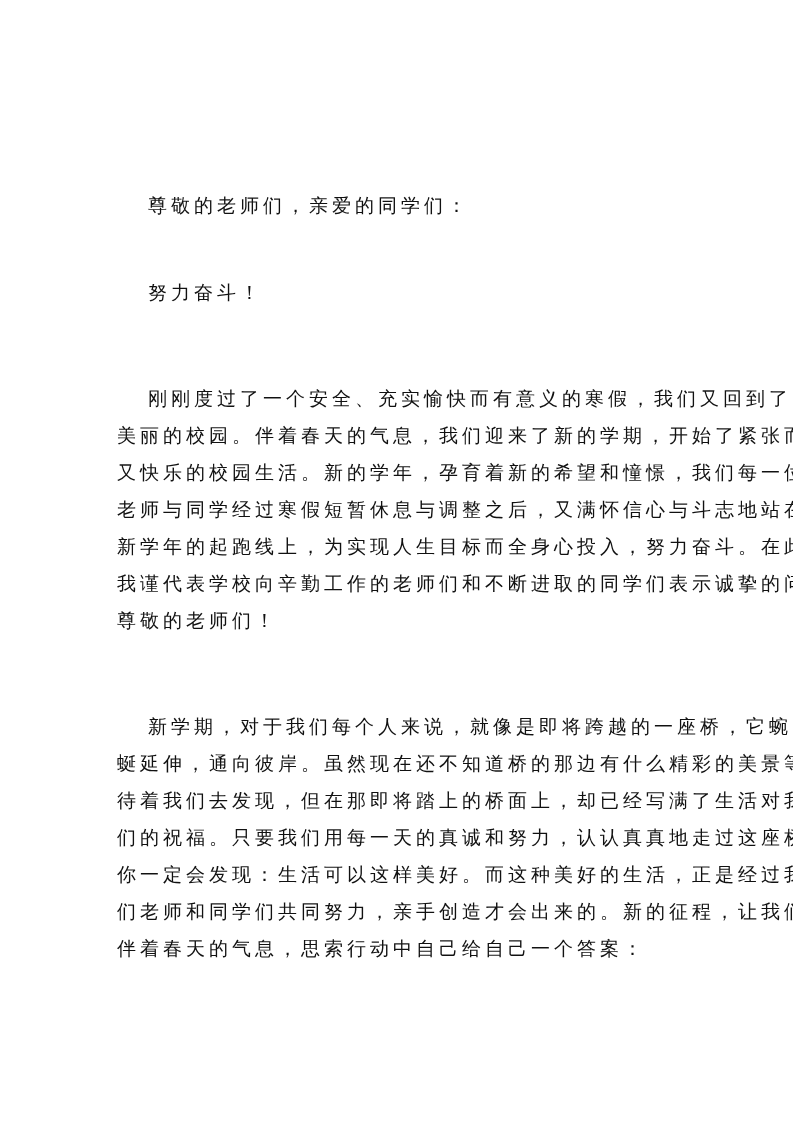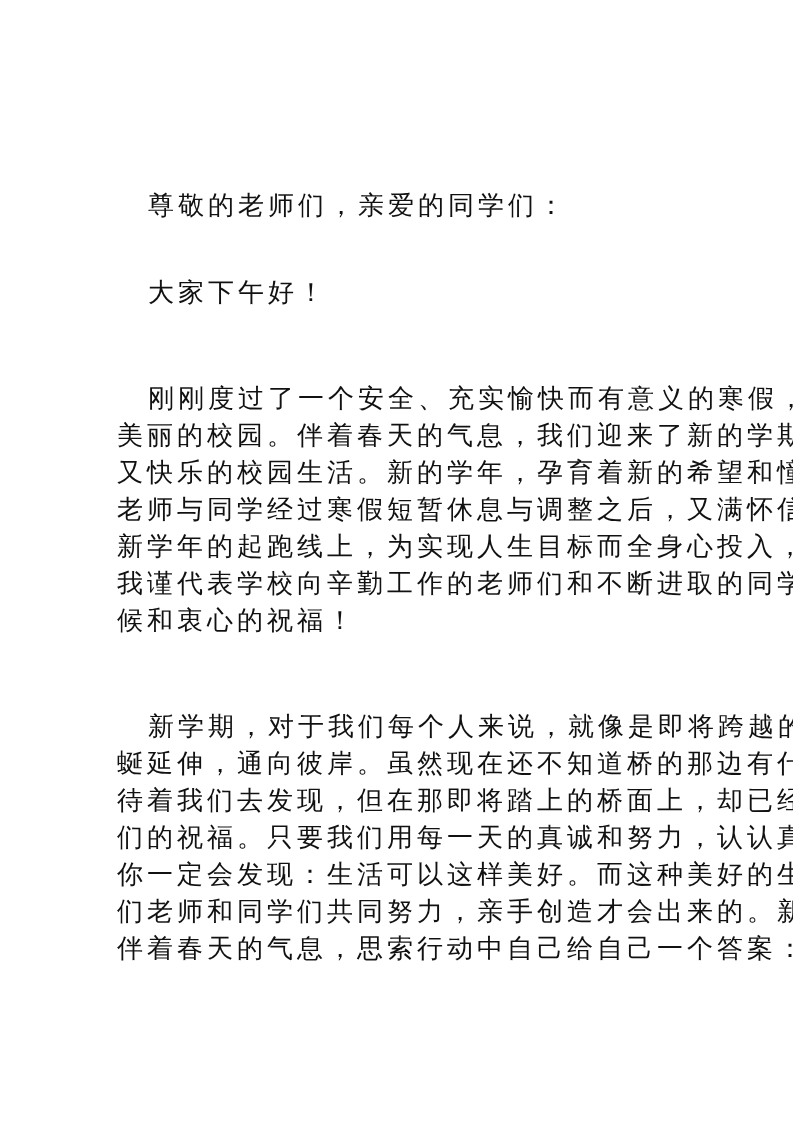--- a/index.html
+++ b/index.html
@@ -1,43 +1,43 @@
 <!DOCTYPE html>
 <html><head>
   <meta charset="utf-8">
   <style>
     html, body { margin: 0; padding: 0; background: #ffffff; }
     body { width: 793px; height: 1122px; position: relative; overflow: hidden; }
     .page {
       position: absolute; left: 117px; top: 187px; width: 556px;
       font-family: "DejaVu Serif", "Liberation Serif", serif;
-      font-size: 26px; color: #111111; letter-spacing: 4px;
+      font-size: 19px; color: #111111; letter-spacing: 4px;
     }
     .line { height: 37px; line-height: 37px; white-space: nowrap; overflow: visible; }
     .indent { padding-left: 31px; }
     .gap-s { height: 50px; }
     .gap-l { height: 69px; }
   </style>
 </head>
 <body>
 
 <div class="page">
   <div class="line indent">尊敬的老师们，亲爱的同学们：</div>
   <div class="gap-s"></div>
-  <div class="line indent">大家下午好！</div>
+  <div class="line indent">努力奋斗！</div>
   <div class="gap-l"></div>
 
   <div>
     <div class="line indent">刚刚度过了一个安全、充实愉快而有意义的寒假，我们又回到了</div>
     <div class="line">美丽的校园。伴着春天的气息，我们迎来了新的学期，开始了紧张而</div>
     <div class="line">又快乐的校园生活。新的学年，孕育着新的希望和憧憬，我们每一位</div>
     <div class="line">老师与同学经过寒假短暂休息与调整之后，又满怀信心与斗志地站在</div>
     <div class="line">新学年的起跑线上，为实现人生目标而全身心投入，努力奋斗。在此，</div>
     <div class="line">我谨代表学校向辛勤工作的老师们和不断进取的同学们表示诚挚的问</div>
-    <div class="line">候和衷心的祝福！</div>
+    <div class="line">尊敬的老师们！</div>
   </div>
 
   <div class="gap-l"></div>
 
   <div>
     <div class="line indent">新学期，对于我们每个人来说，就像是即将跨越的一座桥，它蜿</div>
     <div class="line">蜒延伸，通向彼岸。虽然现在还不知道桥的那边有什么精彩的美景等</div>
     <div class="line">待着我们去发现，但在那即将踏上的桥面上，却已经写满了生活对我</div>
     <div class="line">们的祝福。只要我们用每一天的真诚和努力，认认真真地走过这座桥，</div>
     <div class="line">你一定会发现：生活可以这样美好。而这种美好的生活，正是经过我</div>

